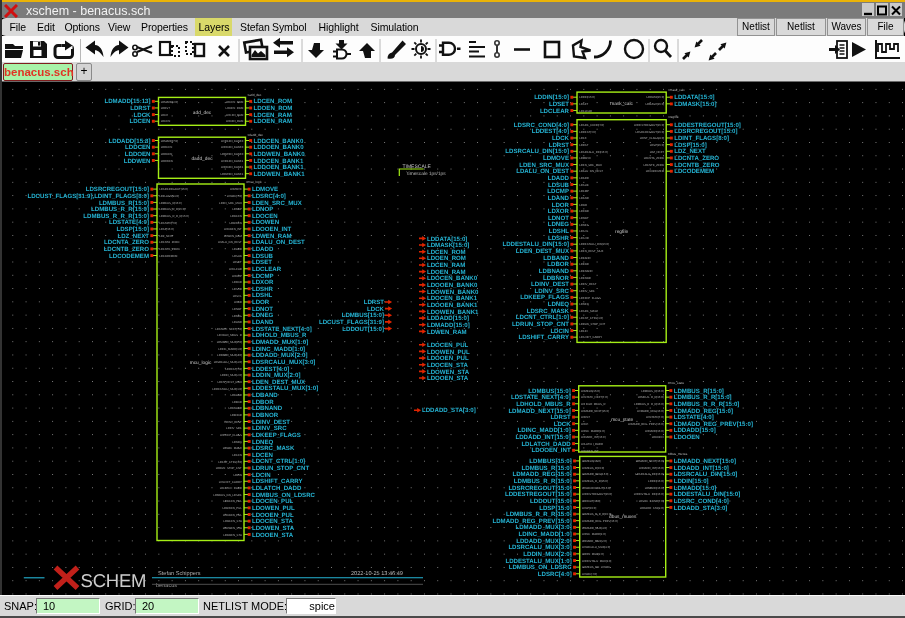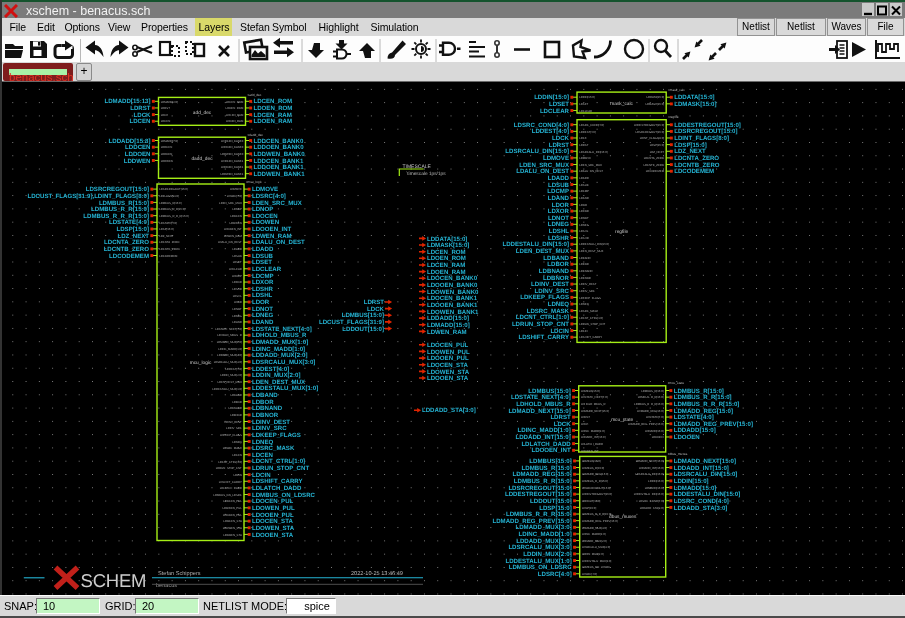--- a/index.html
+++ b/index.html
@@ -1,23 +1,23 @@
 <!DOCTYPE html>
 <html><head><meta charset="utf-8"><style>
 *{margin:0;padding:0;box-sizing:border-box;}
 body{width:905px;height:618px;font-family:"Liberation Sans",sans-serif;background:#000;overflow:hidden;}
-#titlebar{position:absolute;left:0;top:0;width:905px;height:18px;background:#7b7b7b;border-top:2px solid #14532d;}
+#titlebar{position:absolute;left:0;top:0;width:905px;height:18px;background:#7b7b7b;border-top:2px solid #eab308;}
 #titletext{position:absolute;left:26px;top:2px;color:#f2f2f2;font-size:12.5px;}
 .winbtn{position:absolute;top:1px;width:12px;height:13px;background:#c9c9c9;}
-#menubar{position:absolute;left:0;top:18px;width:905px;height:18px;background:#d9d9d9;}
+#menubar{position:absolute;left:0;top:18px;width:905px;height:18px;background:#d9d9d9;border-radius:6px;}
 .mi{position:absolute;top:3px;font-size:10.5px;color:#000;letter-spacing:-0.1px;}
 .mbtn{position:absolute;top:0px;height:18px;font-size:10px;color:#000;background:#d9d9d9;border:1px solid #929292;text-align:center;line-height:16px;}
 #toolbar{position:absolute;left:0;top:36px;width:905px;height:26px;background:#fdfdfd;}
 #tabbar{position:absolute;left:0;top:62px;width:905px;height:20px;background:#d9d9d9;border-bottom:1px solid #6a6a6a;}
-#tab1{position:absolute;left:3px;top:1px;width:70px;height:18px;background:#a8f2a8;border:6px solid #7f1d1d;border-radius:2px;color:#e23225;font-size:11.5px;text-align:center;line-height:16px;}
+#tab1{position:absolute;left:3px;top:1px;width:70px;height:18px;background:#a8f2a8;border:1px solid #7f1d1d;border-radius:2px;color:#e23225;font-size:11.5px;text-align:center;line-height:16px;font-weight:bold;}
 #tab2{position:absolute;left:76px;top:1px;width:16px;height:18px;background:#d4d4d4;border:1px solid #8a8a8a;border-radius:2px;color:#000;font-size:12px;text-align:center;line-height:15px;}
 #canvas{position:absolute;left:0;top:82px;width:879px;height:513px;background:#000;padding-left:8px;}
 #statusbar{position:absolute;left:0;top:595px;width:905px;height:23px;background:#d9d9d9;border-top:1px solid #fbfbfb;border-bottom:2px solid #4a4a4a;}
 .sl{position:absolute;top:4px;font-size:11px;color:#000;}
 .entry{position:absolute;top:2px;height:16px;font-size:11px;color:#000;border-top:1px solid #777;border-left:1px solid #777;border-bottom:1px solid #fff;border-right:1px solid #fff;padding-left:6px;line-height:14px;}
 #lborder{position:absolute;left:0;top:0px;width:2px;height:513px;background:#3a3a3a;}#ledge{position:absolute;left:0;top:0px;width:2px;height:595px;background:#333333;z-index:50;}
 </style></head><body>
 <div id="titlebar">
 <svg style="position:absolute;left:4px;top:2px" width="14" height="14" viewBox="0 0 14 14">
       <path d="M1 1 L13 13 M13 1 L1 13" stroke="#d01010" stroke-width="3"></path>
@@ -984,14 +984,14 @@
 </g>
 </svg>
 <div id="lborder"></div>
 </div>
 <div id="statusbar">
 <div class="sl" style="left:4px">SNAP:</div>
 <div class="entry" style="left:36px;width:64px;background:#c3f6c3">10</div>
 <div class="sl" style="left:105px">GRID:</div>
 <div class="entry" style="left:135px;width:64px;background:#c3f6c3">20</div>
 <div class="sl" style="left:203px">NETLIST MODE:</div>
-<div class="entry" style="left:286px;width:50px;background:#fff;text-align:center;padding-left:12px">spice</div>
+<div class="entry" style="left:286px;width:50px;background:#fff;text-align:right;padding-left:12px">spice</div>
 </div>
 
 </body></html>

